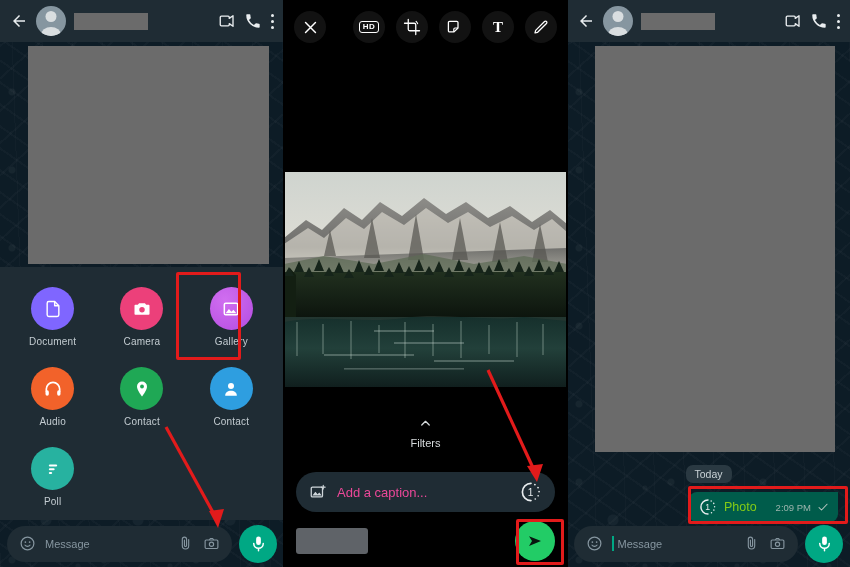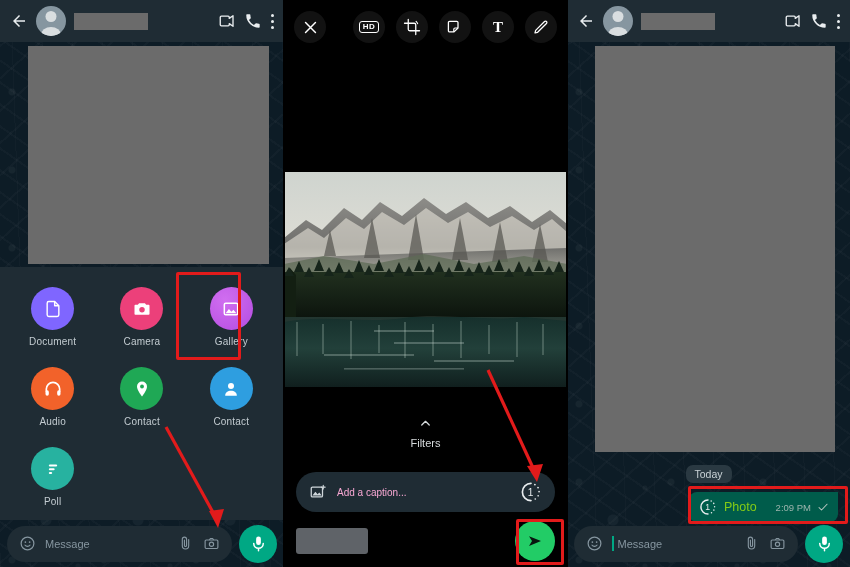--- a/index.html
+++ b/index.html
@@ -133,21 +133,21 @@
     position: absolute; left: 0; right: 0; top: 405px; height: 55px;
     display: flex; flex-direction: column; align-items: center; justify-content: center; gap: 6px;
   }
   .filters-label { font-size: 11px; color: #d6dadc; }
 
   .caption-bar {
     position: absolute; left: 12px; right: 12px; top: 472px; height: 40px;
     background: #1f2c34; border-radius: 22px;
     display: flex; align-items: center; gap: 10px; padding: 0 13px;
   }
-  .caption-text { flex: 1; font-size: 10px; color: #f9a8d4; }
+  .caption-text { flex: 1; font-size: 13px; color: #ec4899; }
 
   .send-row {
     position: absolute; left: 0; right: 0; bottom: 0; height: 52px;
     display: flex; align-items: center; justify-content: space-between; padding: 0 12px;
   }
   .recipient-chip { width: 72px; height: 26px; background: #5f6368; border-radius: 3px; }
   .send-btn {
     width: 40px; height: 40px; border-radius: 50%; background: #22cc66;
     display: flex; align-items: center; justify-content: center;
   }

